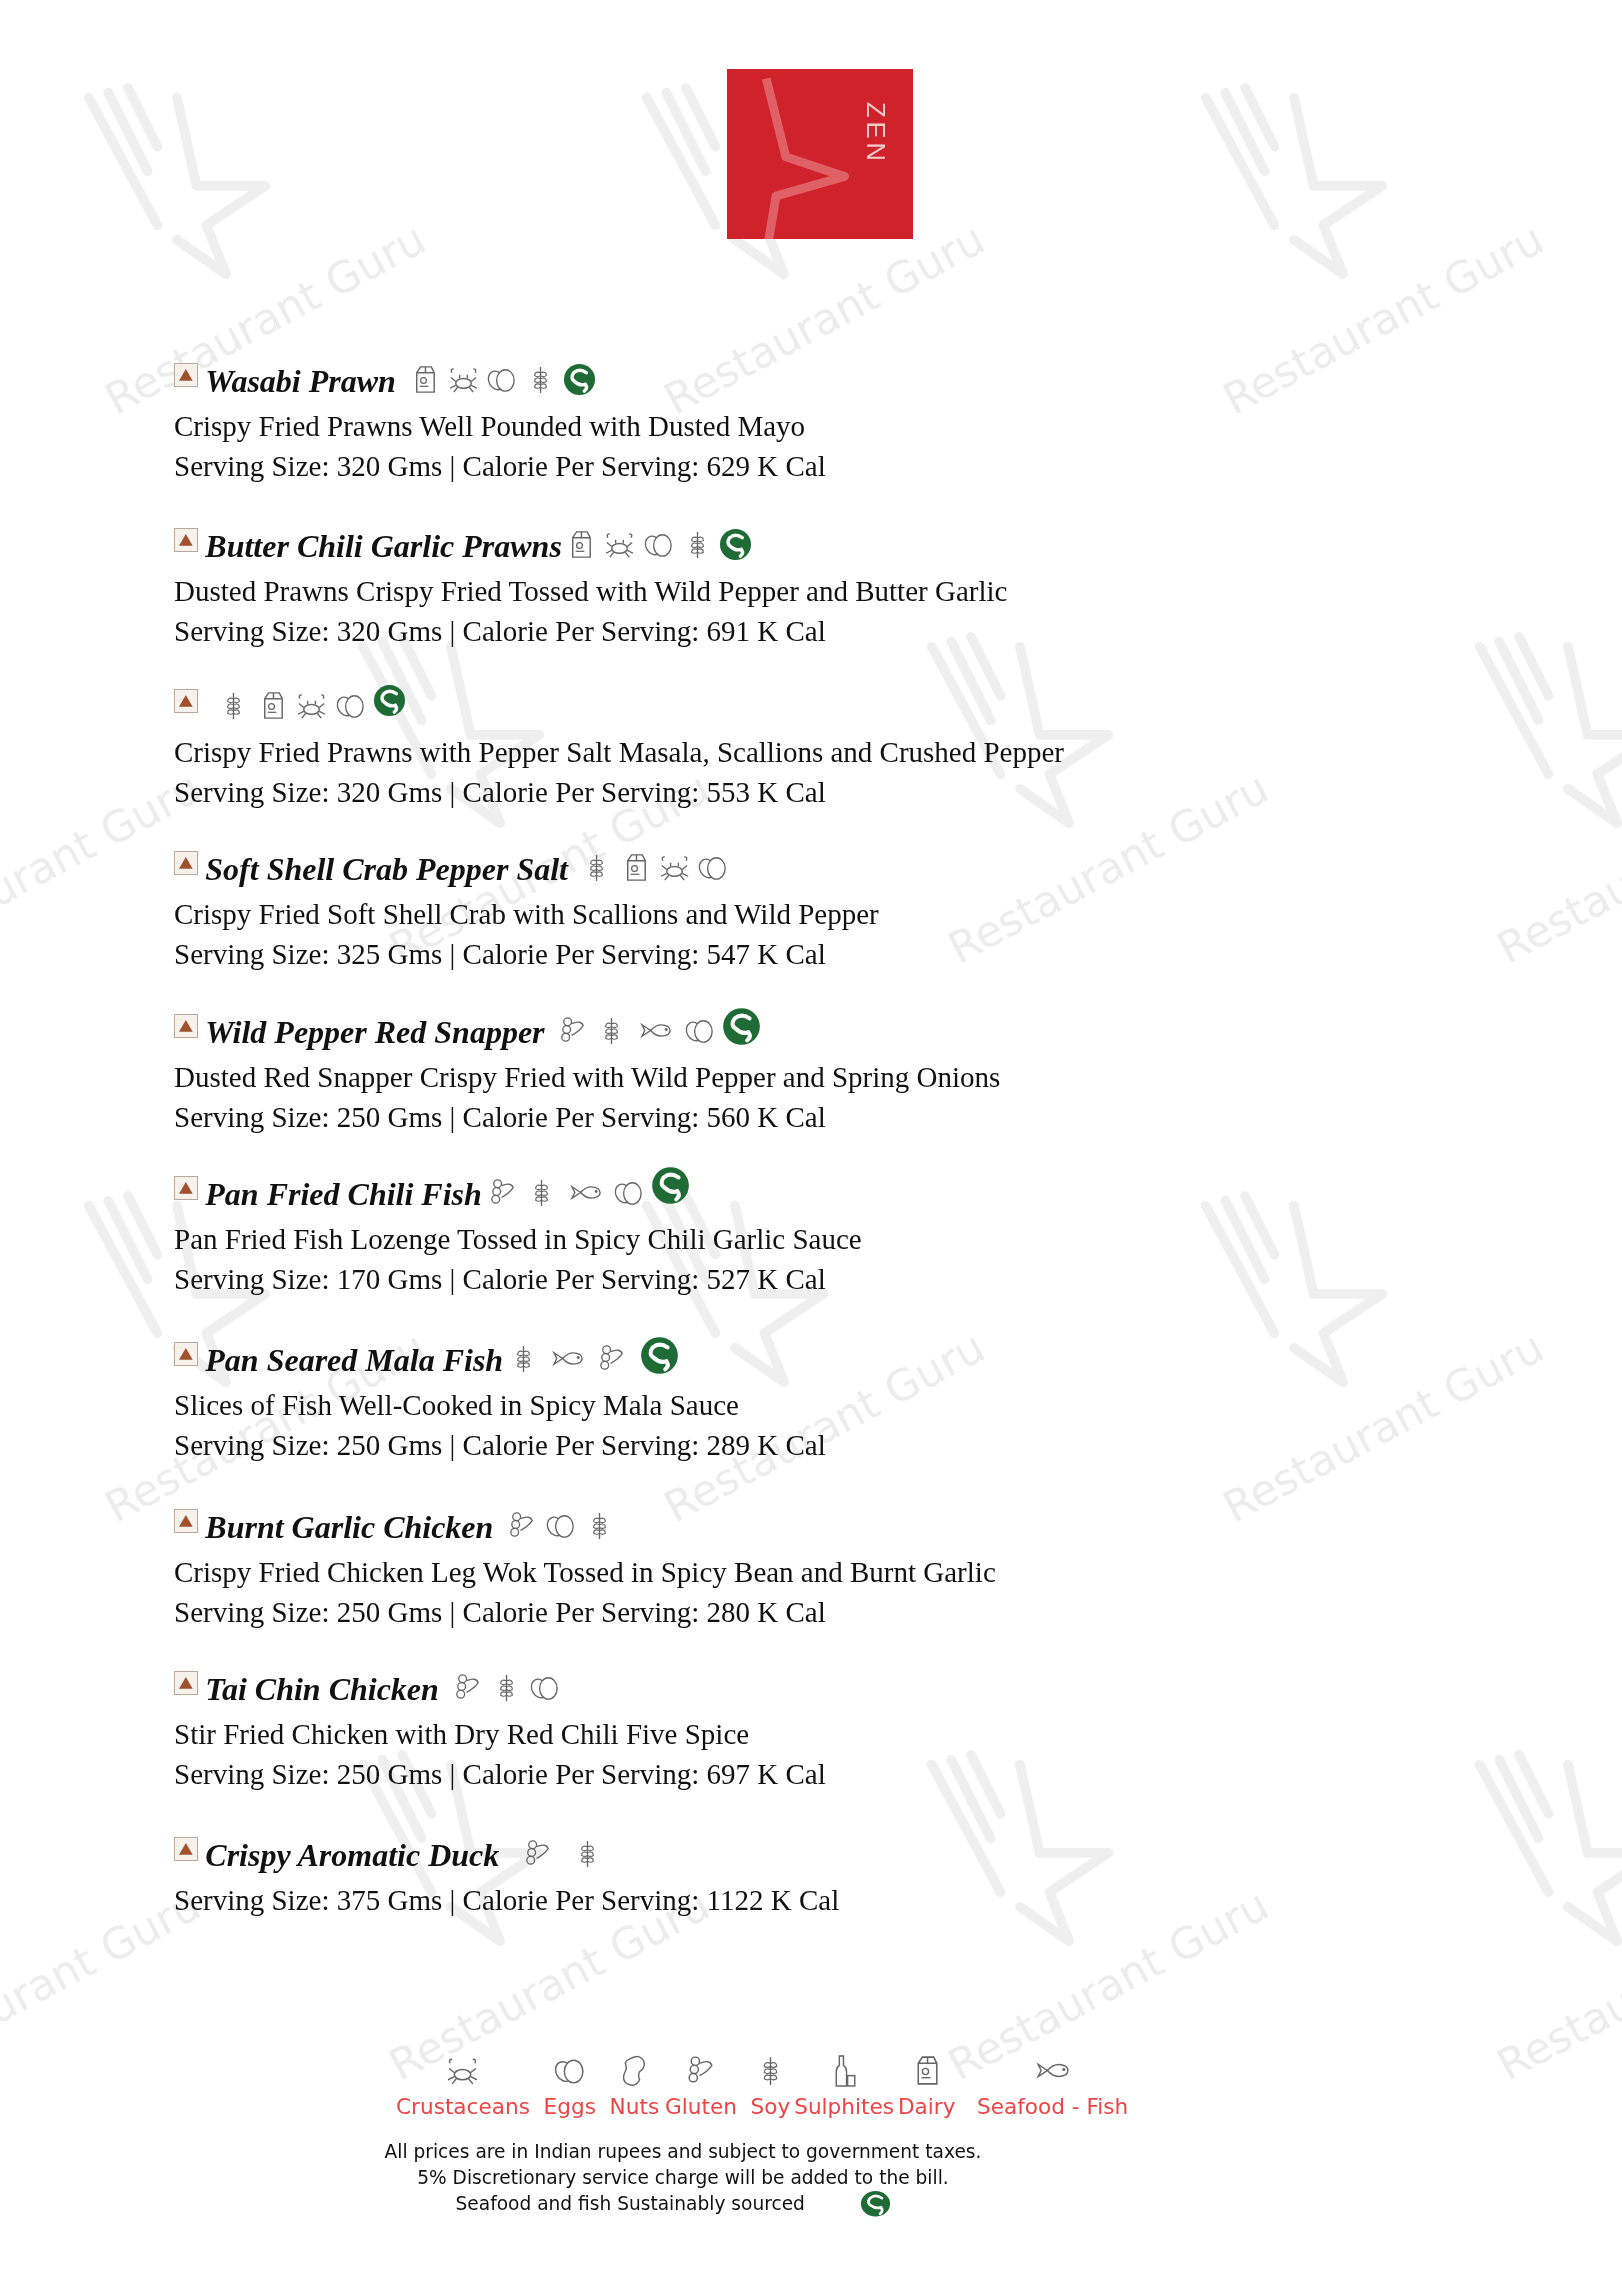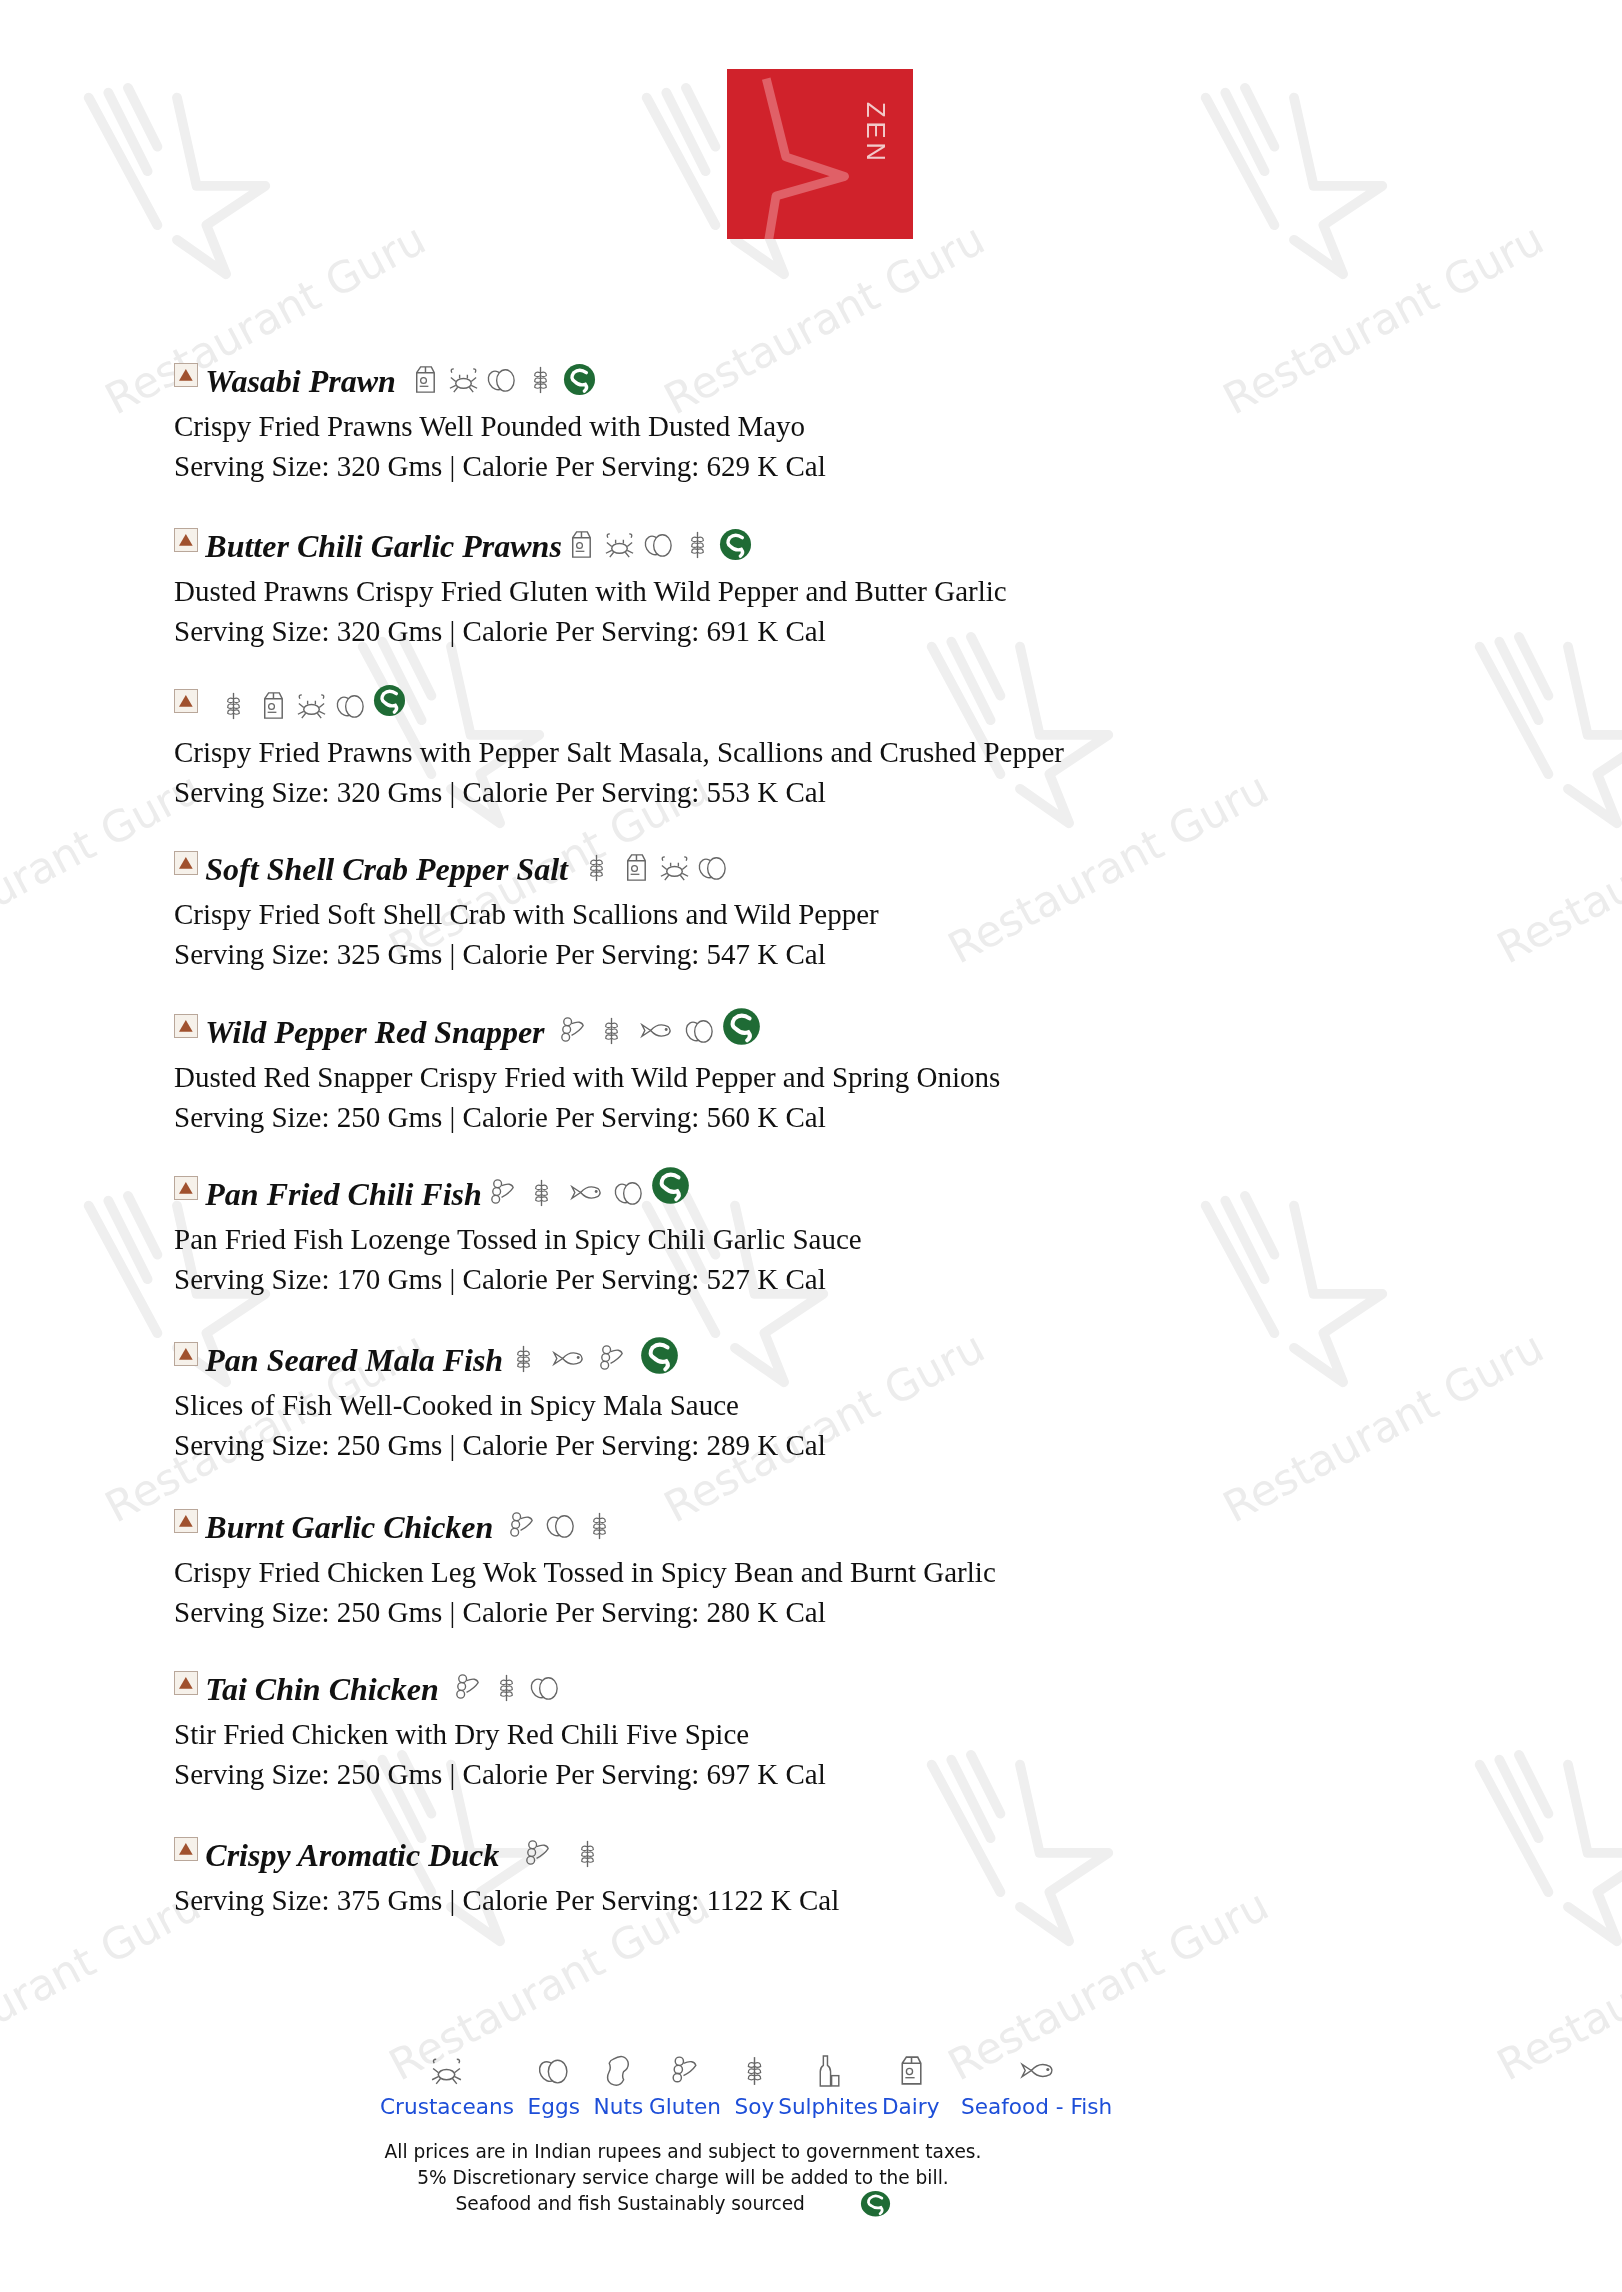--- a/index.html
+++ b/index.html
@@ -10,21 +10,21 @@
   .logo-text { position:absolute; right:25.5px; top:33px; color:#f2c9c9; font-family:"Liberation Sans", sans-serif; font-size:25.5px; line-height:25.5px; writing-mode:vertical-rl; letter-spacing:3.9px; }
   .menu { position:absolute; left:174px; top:363px; width:1078px; }
   .item { position:relative; margin-bottom:0; }
   .title-row { display:flex; align-items:flex-start; height:43px; }
   .marker { width:23.5px; height:23.5px; border:1px solid #b9a79a; background:#f6f1ea; display:inline-flex; align-items:center; justify-content:center; margin-right:7.8px; box-sizing:border-box; flex:none; }
   .marker svg { display:block; }
   .dish { font-weight:bold; font-style:italic; font-size:32px; white-space:nowrap; }
   .icons { display:inline-flex; align-items:center; gap:5.9px; margin-left:11.8px; }
   .ic { display:inline-block; width:33px; height:33px; flex:none; }
   .line { font-size:29px; line-height:40px; white-space:nowrap; }
-  .legend { position:absolute; left:380px; top:2053px; display:flex; align-items:flex-end; font-family:"DejaVu Sans", sans-serif; font-size:21.6px; color:#1d4ed8; }
+  .legend { position:absolute; left:396px; top:2053px; display:flex; align-items:flex-end; font-family:"DejaVu Sans", sans-serif; font-size:21.6px; color:#ef4444; }
   .lg { display:flex; flex-direction:column; align-items:center; margin-right:13.7px; }
   .lg .ic { width:35px; height:35px; margin-bottom:5.9px; }
   .footer { position:absolute; left:0; width:1366px; top:2139px; text-align:center; font-family:"DejaVu Sans", sans-serif; font-size:18.6px; line-height:25.5px; color:#111; }
   .sust { display:inline-flex; align-items:center; gap:55px; }
 </style>
 </head>
 <body>
 
 <div>
   <svg class="wm" style="left:69px;top:78px" width="216" height="206" viewBox="0 0 220 210">
@@ -149,21 +149,21 @@
         <svg class="ic" viewBox="0 0 34 34">
             <line x1="17" y1="4" x2="17" y2="31" stroke="#666" stroke-width="1.4"></line>
             <path d="M17 10 Q11 8 11 13 Q14 15 17 13 M17 10 Q23 8 23 13 Q20 15 17 13 M17 16 Q11 14 11 19 Q14 21 17 19 M17 16 Q23 14 23 19 Q20 21 17 19 M17 22 Q11 20 11 25 Q14 27 17 25 M17 22 Q23 20 23 25 Q20 27 17 25" fill="none" stroke="#666" stroke-width="1.2"></path>
           </svg>
         <svg class="ic" viewBox="0 0 34 34">
             <circle cx="17" cy="17" r="16" fill="#1f6b35"></circle>
             <path d="M24 10 Q17 5 11 10 Q7 16 12 19 M12 19 Q17 24 23 22 Q26 26 22 29" fill="none" stroke="#fff" stroke-width="3.5" stroke-linecap="round"></path>
           </svg>
       </span>
     </div>
-    <div class="line">Dusted Prawns Crispy Fried Gluten with Wild Pepper and Butter Garlic</div>
+    <div class="line">Dusted Prawns Crispy Fried Tossed with Wild Pepper and Butter Garlic</div>
     <div class="line">Serving Size: 320 Gms | Calorie Per Serving: 691 K Cal</div>
   </div>
 
   <div class="item" style="position:absolute;top:326px">
     <div class="title-row">
       <span class="marker">
           <svg width="15.7" height="13.7" viewBox="0 0 16 14">
             <polygon points="8,1 15,13 1,13" fill="#a0512e"></polygon>
           </svg>
         </span>

